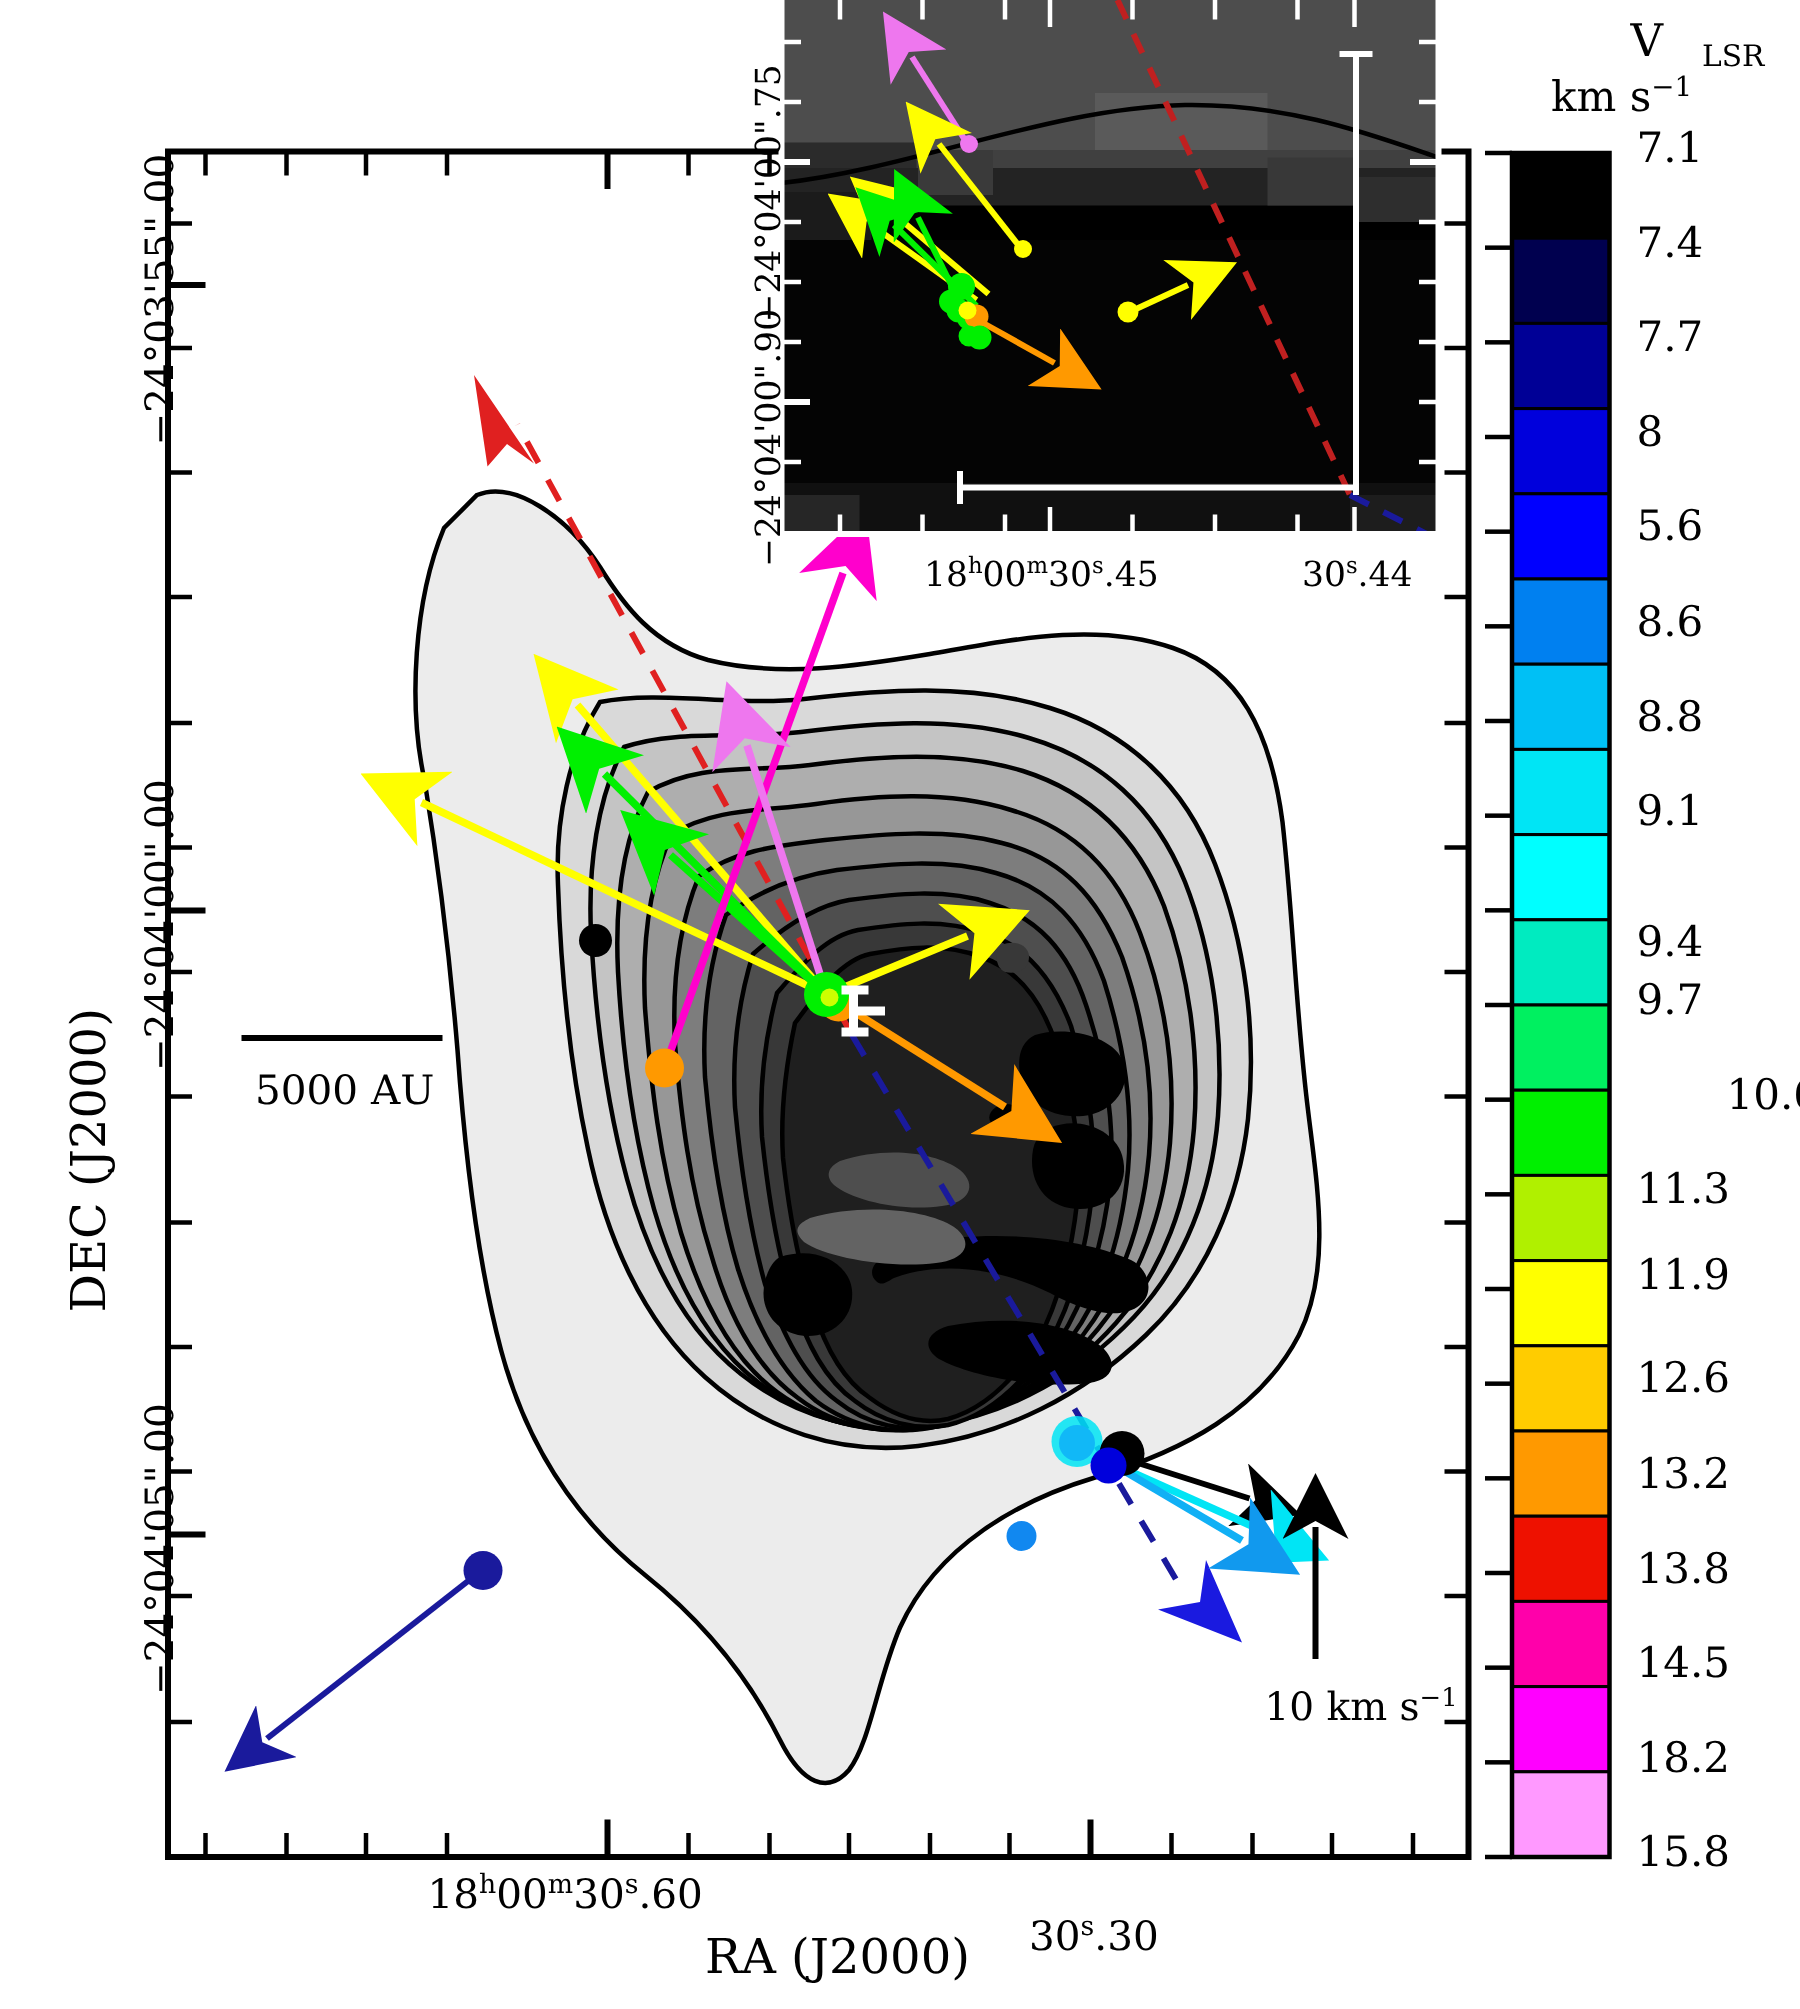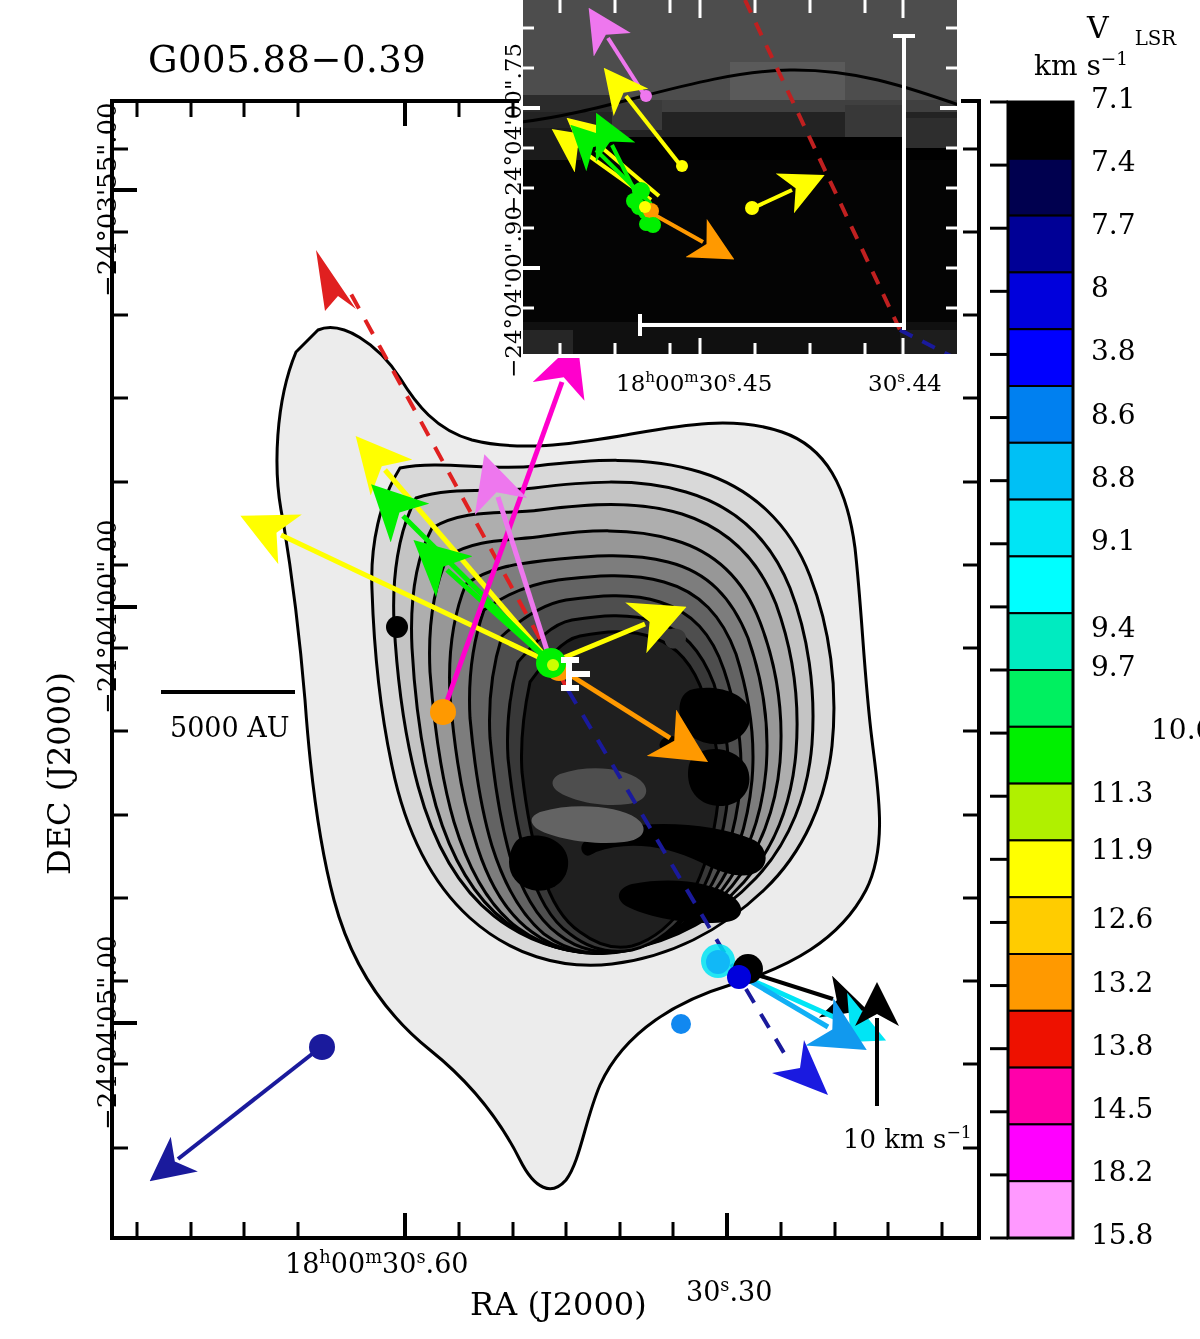--- a/index.html
+++ b/index.html
@@ -383,21 +383,20 @@
         <line x1="990" x2="1008" y1="922.4444444444445" y2="922.4444444444445"></line>
         <line x1="990" x2="1008" y1="985.5555555555555" y2="985.5555555555555"></line>
         <line x1="990" x2="1008" y1="1048.6666666666665" y2="1048.6666666666665"></line>
         <line x1="990" x2="1008" y1="1111.7777777777778" y2="1111.7777777777778"></line>
         <line x1="990" x2="1008" y1="1174.888888888889" y2="1174.888888888889"></line>
         <line x1="990" x2="1008" y1="1238" y2="1238"></line>
       </g>
 
 </svg>
 
-<div class="txt" id="main-title">G005.88−0.39</div>
 
 <div class="txt rot90" style="left:40px;top:875px;">
   <span style="font-size:32px;">DEC (J2000)</span>
 </div>
 
 <div class="txt" style="left:470px;top:1285px;font-size:32px;">RA (J2000)</div>
 
 <div class="txt rot90 ytick" style="left:92px;top:297px;">−24°03'55".00</div>
 <div class="txt rot90 ytick" style="left:92px;top:714px;">−24°04'00".00</div>
 <div class="txt rot90 ytick" style="left:92px;top:1130px;">−24°04'05".00</div>
@@ -428,21 +427,21 @@
 </div>
 <div class="txt" id="cb-title2">
   <span>km s</span><span class="sup">−1</span>
 </div>
 
 <div id="cb-labels">
       <div class="txt cbtick" style="left: 1091px; top: 82px;">7.1</div>
       <div class="txt cbtick" style="left: 1091px; top: 145.111px;">7.4</div>
       <div class="txt cbtick" style="left: 1091px; top: 208.222px;">7.7</div>
       <div class="txt cbtick" style="left: 1091px; top: 271.333px;">8</div>
-      <div class="txt cbtick" style="left: 1091px; top: 334.444px;">3.8</div>
+      <div class="txt cbtick" style="left: 1091px; top: 334.444px;">5.6</div>
       <div class="txt cbtick" style="left: 1091px; top: 397.556px;">8.6</div>
       <div class="txt cbtick" style="left: 1091px; top: 460.667px;">8.8</div>
       <div class="txt cbtick" style="left: 1091px; top: 523.778px;">9.1</div>
       <div class="txt cbtick" style="left: 1091px; top: 580px; margin-top: 31px;">9.4</div>
       <div class="txt cbtick" style="left: 1091px; top: 650px;">9.7</div>
       <div class="txt cbtick" style="left: 1151px; top: 713.111px;">10.6</div>
       <div class="txt cbtick" style="left: 1091px; top: 776.222px;">11.3</div>
       <div class="txt cbtick" style="left: 1091px; top: 833px;">11.9</div>
       <div class="txt cbtick" style="left: 1091px; top: 902.444px;">12.6</div>
       <div class="txt cbtick" style="left: 1091px; top: 965.556px;">13.2</div>

